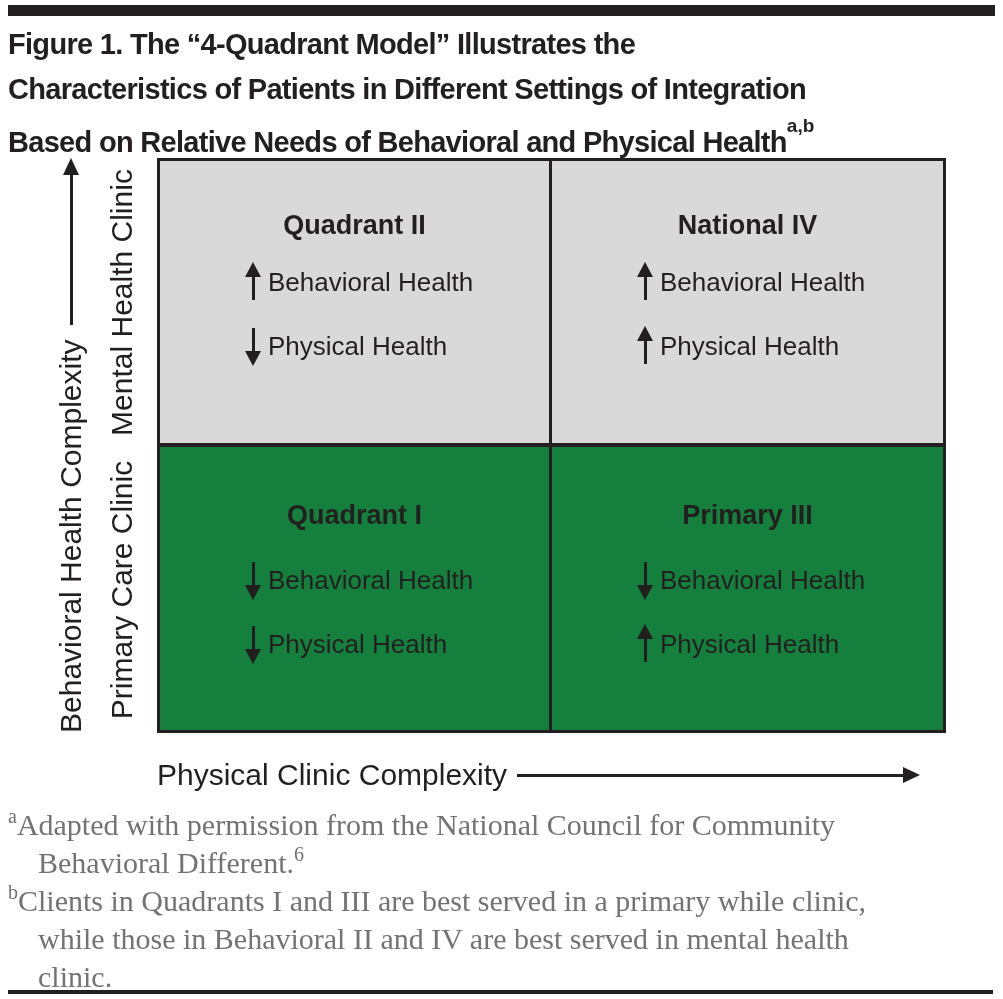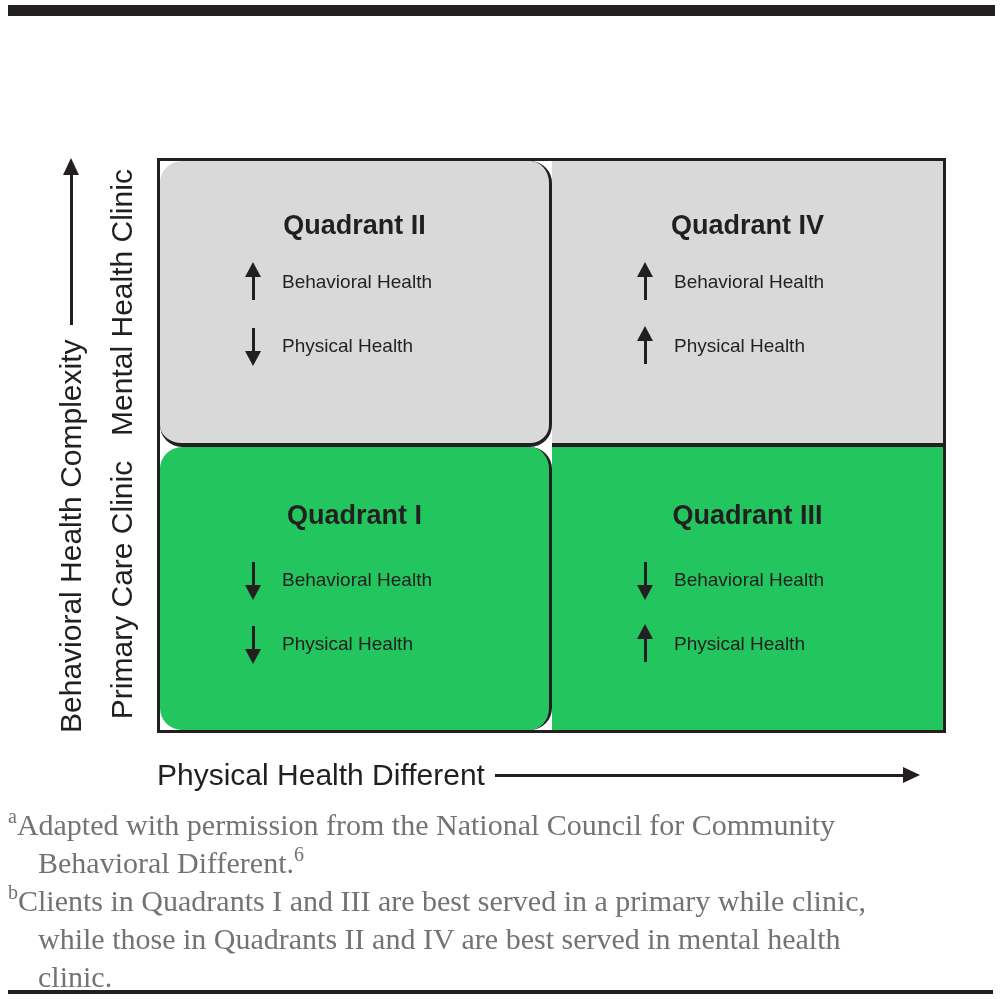--- a/index.html
+++ b/index.html
@@ -41,29 +41,29 @@
     position:absolute; left:157px; top:752px; width:763px; height:46px;
     display:flex; align-items:center; gap:10px; font-size:30px; white-space:nowrap;
   }
 
   
   .grid {
     position:absolute; left:157px; top:158px; width:789px; height:575px;
     border:3px solid var(--ink); box-sizing:border-box;
     display:grid; grid-template-columns:392px 1fr; grid-template-rows:286px 1fr;
   }
-  .cell { box-sizing:border-box; background:#22c55e; }
-  .cell.left { border-right:3px solid var(--ink);border-radius:22px; }
+  .cell { box-sizing:border-box; background:#15803d; }
+  .cell.left { border-right:3px solid var(--ink); }
   .cell.top  { border-bottom:4px solid var(--ink); background:var(--shade); }
   .quad { padding-top:48px; }
   .cell.bottom .quad { padding-top:52px; }
   .quad-title { text-align:center; font-weight:bold; font-size:27px; line-height:33px; }
   .quad-rows { margin:20px 0 0 84px; display:flex; flex-direction:column; gap:24px; }
   .cell.bottom .quad-rows { margin-top:28px; }
-  .quad-row { display:flex; align-items:center; gap:20px; font-size:19px; white-space:nowrap; }
+  .quad-row { display:flex; align-items:center; gap:6px; font-size:26px; white-space:nowrap; }
 
   
   .q-arrow { position:relative; width:18px; height:40px; flex:0 0 18px; }
   .q-arrow::before { content:""; position:absolute; left:7.5px; width:3px; background:var(--ink); }
   .q-arrow::after  { content:""; position:absolute; left:1px; width:0; height:0;
     border-left:8px solid transparent; border-right:8px solid transparent; }
   .q-arrow.dir-up::before   { top:12px; bottom:2px; }
   .q-arrow.dir-up::after    { top:0; border-bottom:15px solid var(--ink); }
   .q-arrow.dir-down::before { top:2px; bottom:12px; }
   .q-arrow.dir-down::after  { bottom:0; border-top:15px solid var(--ink); }
@@ -80,20 +80,25 @@
   
   .bottom-rule { position:absolute; left:8px; top:990px; width:985px; height:4px; background:var(--ink); }
 </style>
 </head>
 <body>
 
 <div id="page">
 
   <div class="top-rule"></div>
 
+  <div class="fig-title">
+    <span class="main">Figure 1. The “4-Quadrant Model” Illustrates the
+Characteristics of Patients in Different Settings of Integration
+Based on Relative Needs of Behavioral and Physical Health</span><sup>a,b</sup>
+  </div>
 
   <div class="vlabel y-axis">
     <span>Behavioral Health Complexity</span>
     <span class="axis-arrow"></span>
   </div>
 
   <div class="vlabel clinic-top">
     <span>Mental Health Clinic</span>
   </div>
   <div class="vlabel clinic-bottom">
@@ -113,21 +118,21 @@
           <div class="quad-row">
             <span class="q-arrow dir-down"></span>
             <span>Physical Health</span>
           </div>
         </div>
       </div>
     </div>
 
     <div class="cell top">
       <div class="quad">
-        <div class="quad-title">Quadrant IV</div>
+        <div class="quad-title">National IV</div>
         <div class="quad-rows">
           <div class="quad-row">
             <span class="q-arrow dir-up"></span>
             <span>Behavioral Health</span>
           </div>
           <div class="quad-row">
             <span class="q-arrow dir-up"></span>
             <span>Physical Health</span>
           </div>
         </div>
@@ -145,48 +150,48 @@
           <div class="quad-row">
             <span class="q-arrow dir-down"></span>
             <span>Physical Health</span>
           </div>
         </div>
       </div>
     </div>
 
     <div class="cell bottom">
       <div class="quad">
-        <div class="quad-title">Quadrant III</div>
+        <div class="quad-title">Primary III</div>
         <div class="quad-rows">
           <div class="quad-row">
             <span class="q-arrow dir-down"></span>
             <span>Behavioral Health</span>
           </div>
           <div class="quad-row">
             <span class="q-arrow dir-up"></span>
             <span>Physical Health</span>
           </div>
         </div>
       </div>
     </div>
 
   </div>
 
   <div class="x-axis">
-    <span>Physical Health Different</span>
+    <span>Physical Clinic Complexity</span>
     <span class="axis-arrow"></span>
   </div>
 
   <div class="footnotes">
     <div class="fn">
       <sup>a</sup><span>Adapted with permission from the National Council for Community</span><br>
       <span class="cont">Behavioral Different.</span><sup>6</sup>
     </div>
     <div class="fn">
       <sup>b</sup><span>Clients in Quadrants I and III are best served in a primary while clinic,</span><br>
-      <span class="cont">while those in Quadrants II and IV are best served in mental health</span><br>
+      <span class="cont">while those in Behavioral II and IV are best served in mental health</span><br>
       <span class="cont">clinic.</span>
     </div>
   </div>
 
   <div class="bottom-rule"></div>
 
 </div>
 
 </body></html>

